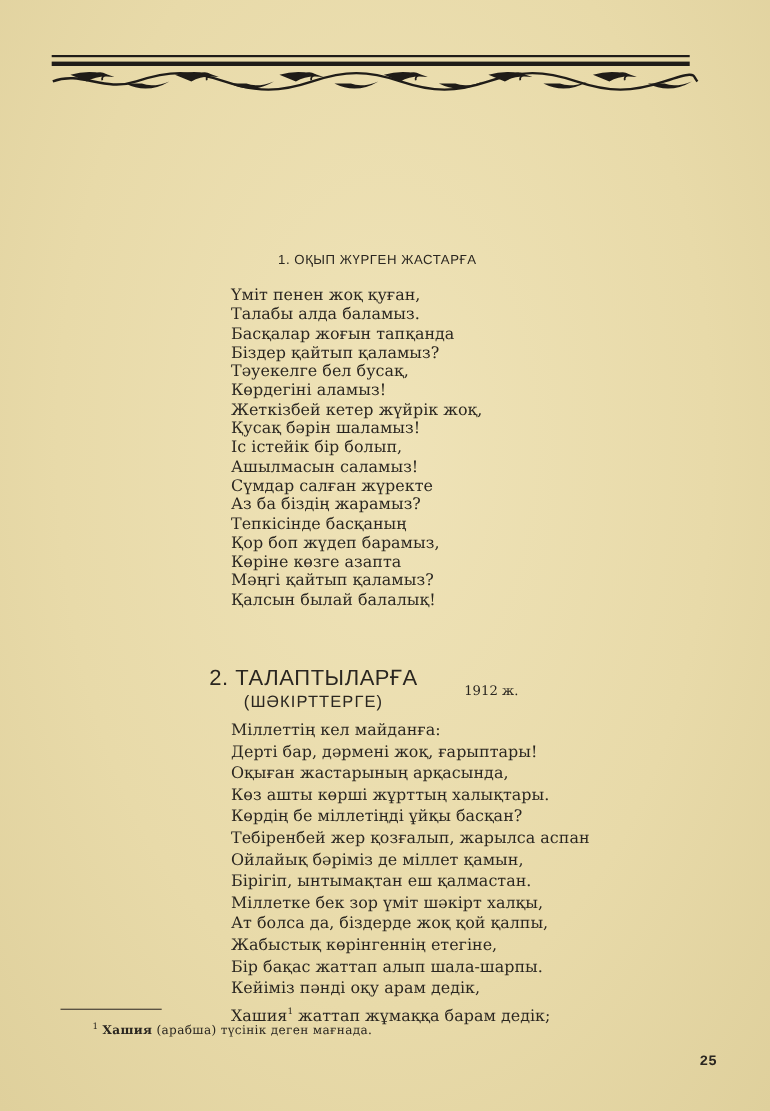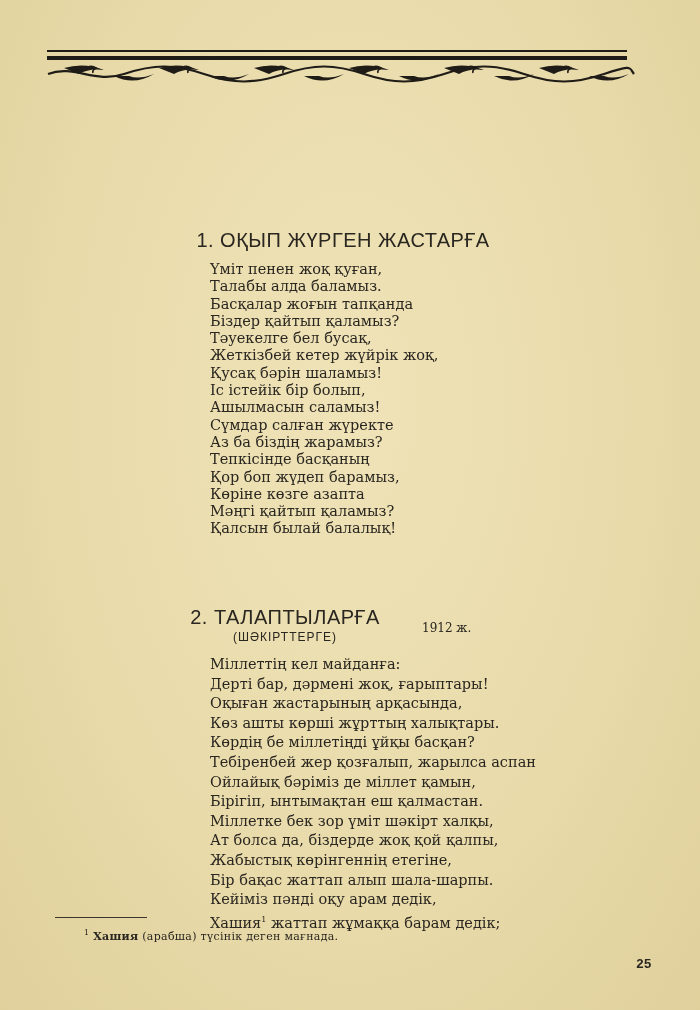--- a/index.html
+++ b/index.html
@@ -15,23 +15,23 @@
     position: absolute; left: 47px; top: 50px; width: 580px; height: 2px; background: #1f1c18;
   }
   .rule-bottom {
     position: absolute; left: 47px; top: 56px; width: 580px; height: 4px; background: #1f1c18;
   }
   .ornament { position: absolute; left: 44px; top: 60px; width: 592px; height: 28px; }
   .title {
     position: absolute; left: 0; width: 700px; text-align: center;
     font-family: "Liberation Sans", sans-serif; font-weight: normal; letter-spacing: 0.5px;
   }
-  .t1 { top: 229px; font-size: 20px; left: 143px; width: 400px; }
+  .t1 { top: 229px; font-size: 12px; left: 143px; width: 400px; }
   .t2 { top: 606px; font-size: 20px; left: 85px; width: 400px; }
-  .t2sub { top: 630px; font-size: 12px; left: 85px; width: 400px; letter-spacing: 1px; }
+  .t2sub { top: 630px; font-size: 15px; left: 85px; width: 400px; letter-spacing: 1px; }
   .poem { position: absolute; left: 186px; font-size: 14.5px; line-height: 17.3px; margin-left: 24px; }
   .poem1 { top: 261px; }
   .poem2 { top: 655px; line-height: 19.6px; }
   .line { white-space: nowrap; }
   .date { position: absolute; left: 422px; top: 573px; font-size: 12px; margin-top: 48px; }
   .fn-rule { position: absolute; left: 55px; top: 917px; width: 92px; height: 1px; background: #3a342c; }
   .footnote { position: absolute; left: 84px; top: 928px; font-size: 11px; letter-spacing: 0.3px; text-align: right; }
   .footnote b { font-weight: bold; }
   .pageno { position: absolute; left: 636px; top: 957px; font-size: 13px; font-family: Liberation Mono, monospace; font-weight: bold; }
   sup { font-size: 8px; }
@@ -70,20 +70,21 @@
 </svg>
 
 <div class="title t1">1. ОҚЫП ЖҮРГЕН ЖАСТАРҒА</div>
 
 <div class="poem poem1">
   <div class="line">Үміт пенен жоқ қуған,</div>
   <div class="line">Талабы алда баламыз.</div>
   <div class="line">Басқалар жоғын тапқанда</div>
   <div class="line">Біздер қайтып қаламыз?</div>
   <div class="line">Тәуекелге бел бусақ,</div>
+  <div class="line">Көрдегіні аламыз!</div>
   <div class="line">Жеткізбей кетер жүйрік жоқ,</div>
   <div class="line">Қусақ бәрін шаламыз!</div>
   <div class="line">Іс істейік бір болып,</div>
   <div class="line">Ашылмасын саламыз!</div>
   <div class="line">Сүмдар салған жүректе</div>
   <div class="line">Аз ба біздің жарамыз?</div>
   <div class="line">Тепкісінде басқаның</div>
   <div class="line">Қор боп жүдеп барамыз,</div>
   <div class="line">Көріне көзге азапта</div>
   <div class="line">Мәңгі қайтып қаламыз?</div>

